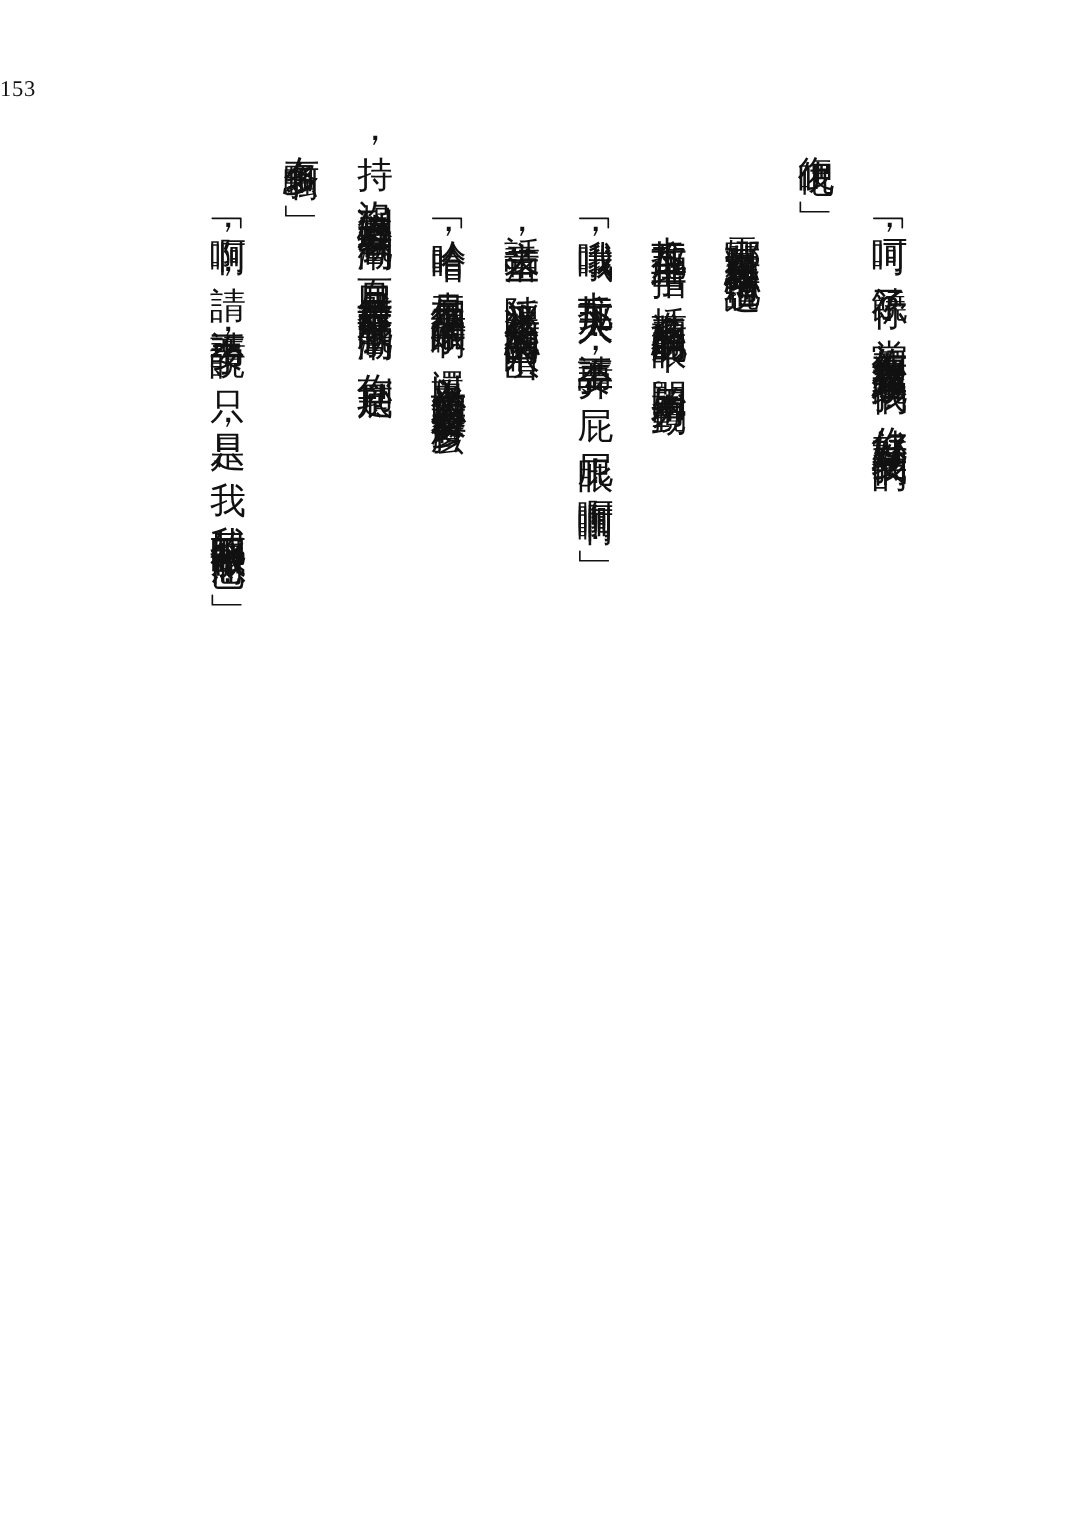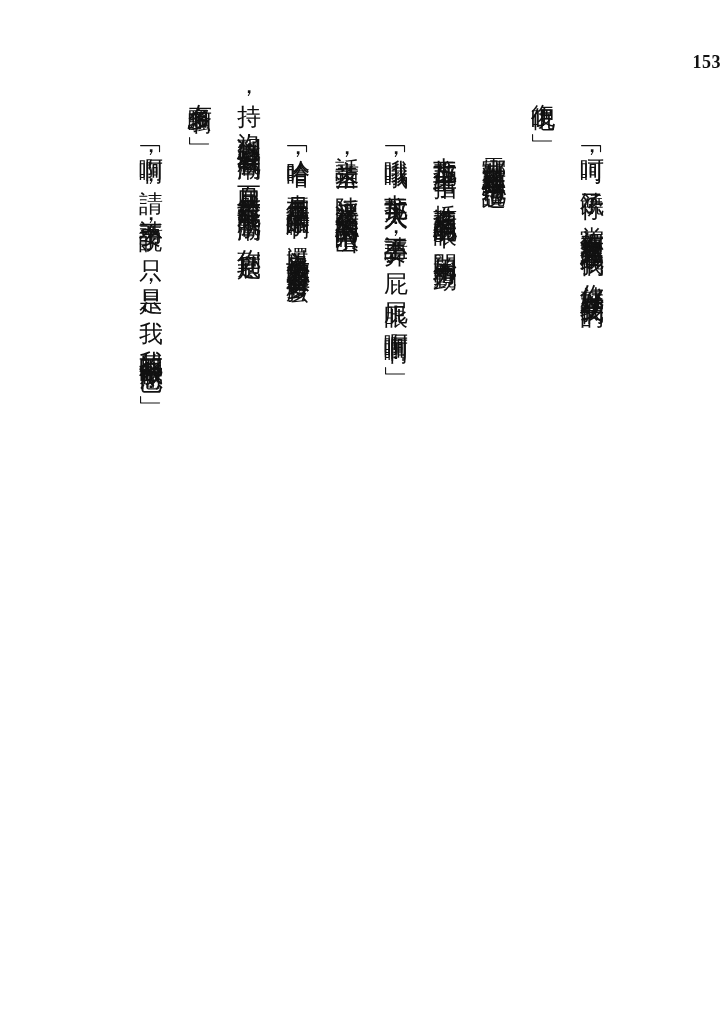--- a/index.html
+++ b/index.html
@@ -18,23 +18,23 @@
     position: relative;
     width: 721px;
     height: 1020px;
     background: #ffffff;
   }
   .page-number {
     position: absolute;
     top: 52px;
     left: 0;
     right: 0;
-    text-align: right;
-    font-size: 18px;
-    font-weight: bold;
+    text-align: left;
+    font-size: 15px;
+    font-weight: normal;
     letter-spacing: 0.5px;
     color: #111111;
   }
   .text-area {
     position: absolute;
     top: 85px;
     right: 116px;
     height: 880px;
     display: flex;
     flex-direction: row-reverse;

